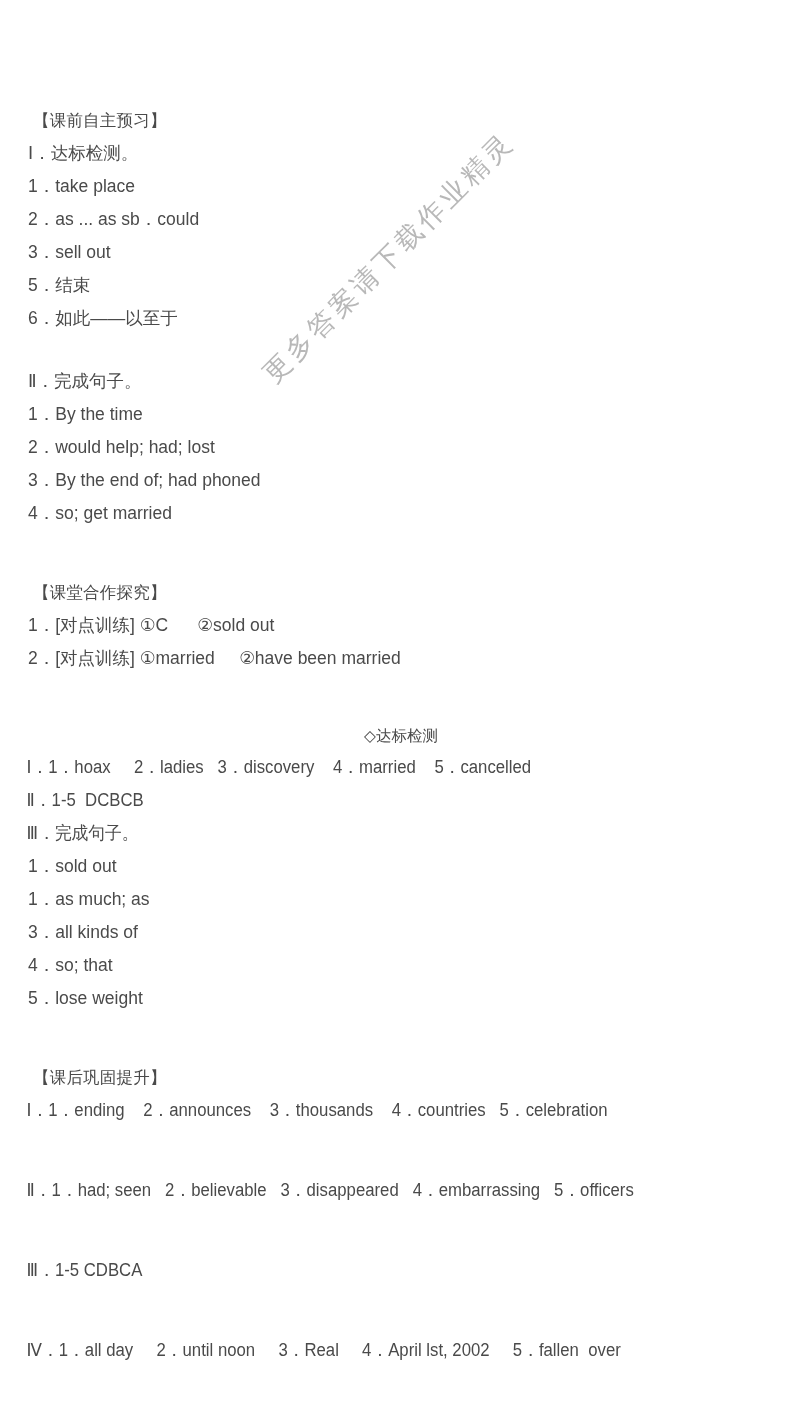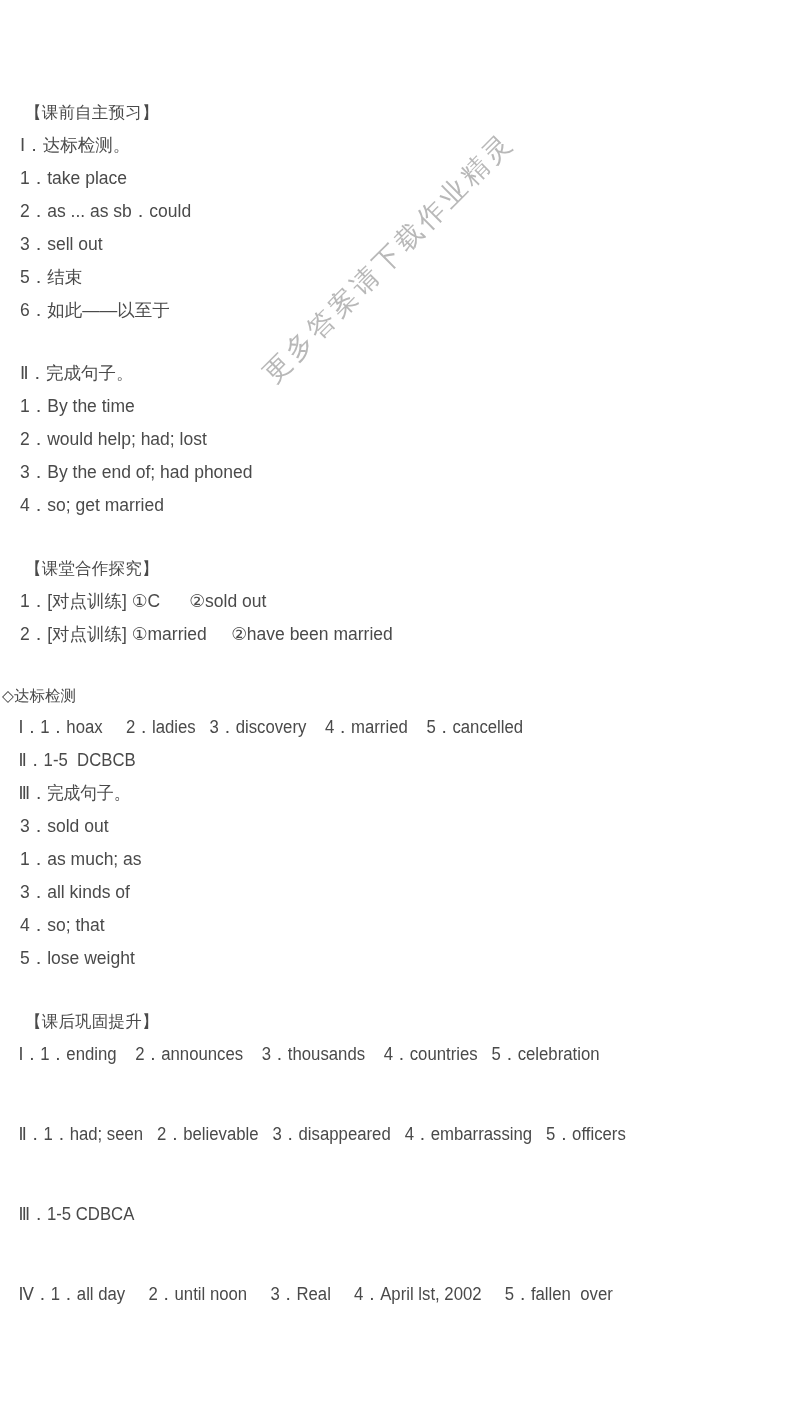--- a/index.html
+++ b/index.html
@@ -42,21 +42,21 @@
     z-index: 5;
     opacity: 0.95;
   }
 
   .content {
     position: relative;
     z-index: 1;
   }
 
   .section {
-    margin: 0;
+    margin: 8px;
   }
 
   .gap {
     height: 30px;
   }
 
   .line {
     line-height: 33px;
     font-size: 17.5px;
     white-space: pre;
@@ -67,20 +67,21 @@
     padding-left: 25px;
     font-size: 16.5px;
     line-height: 33px;
     letter-spacing: 0.2px;
   }
 
   .subheading {
     padding-left: 2px;
     font-size: 15.5px;
     line-height: 30px;
+    text-align: center;
   }
 
   
   .line.narrow {
     font-family: "Liberation Sans Narrow", "Liberation Sans", sans-serif;
     transform: scaleX(0.93);
     transform-origin: left center;
     font-size: 18px;
   }
 
@@ -123,21 +124,21 @@
       <div class="line">2．[对点训练] ①married     ②have been married</div>
     </div>
 
     <div class="gap"></div>
 
     <div class="section">
       <div class="subheading">◇达标检测</div>
       <div class="line narrow">Ⅰ．1．hoax     2．ladies   3．discovery    4．married    5．cancelled</div>
       <div class="line narrow">Ⅱ．1-5  DCBCB</div>
       <div class="line narrow">Ⅲ．完成句子。</div>
-      <div class="line">3．sold out</div>
+      <div class="line">1．sold out</div>
       <div class="line">1．as much; as</div>
       <div class="line">3．all kinds of</div>
       <div class="line">4．so; that</div>
       <div class="line">5．lose weight</div>
     </div>
 
     <div class="gap"></div>
 
     <div class="section">
       <div class="heading">【课后巩固提升】</div>

